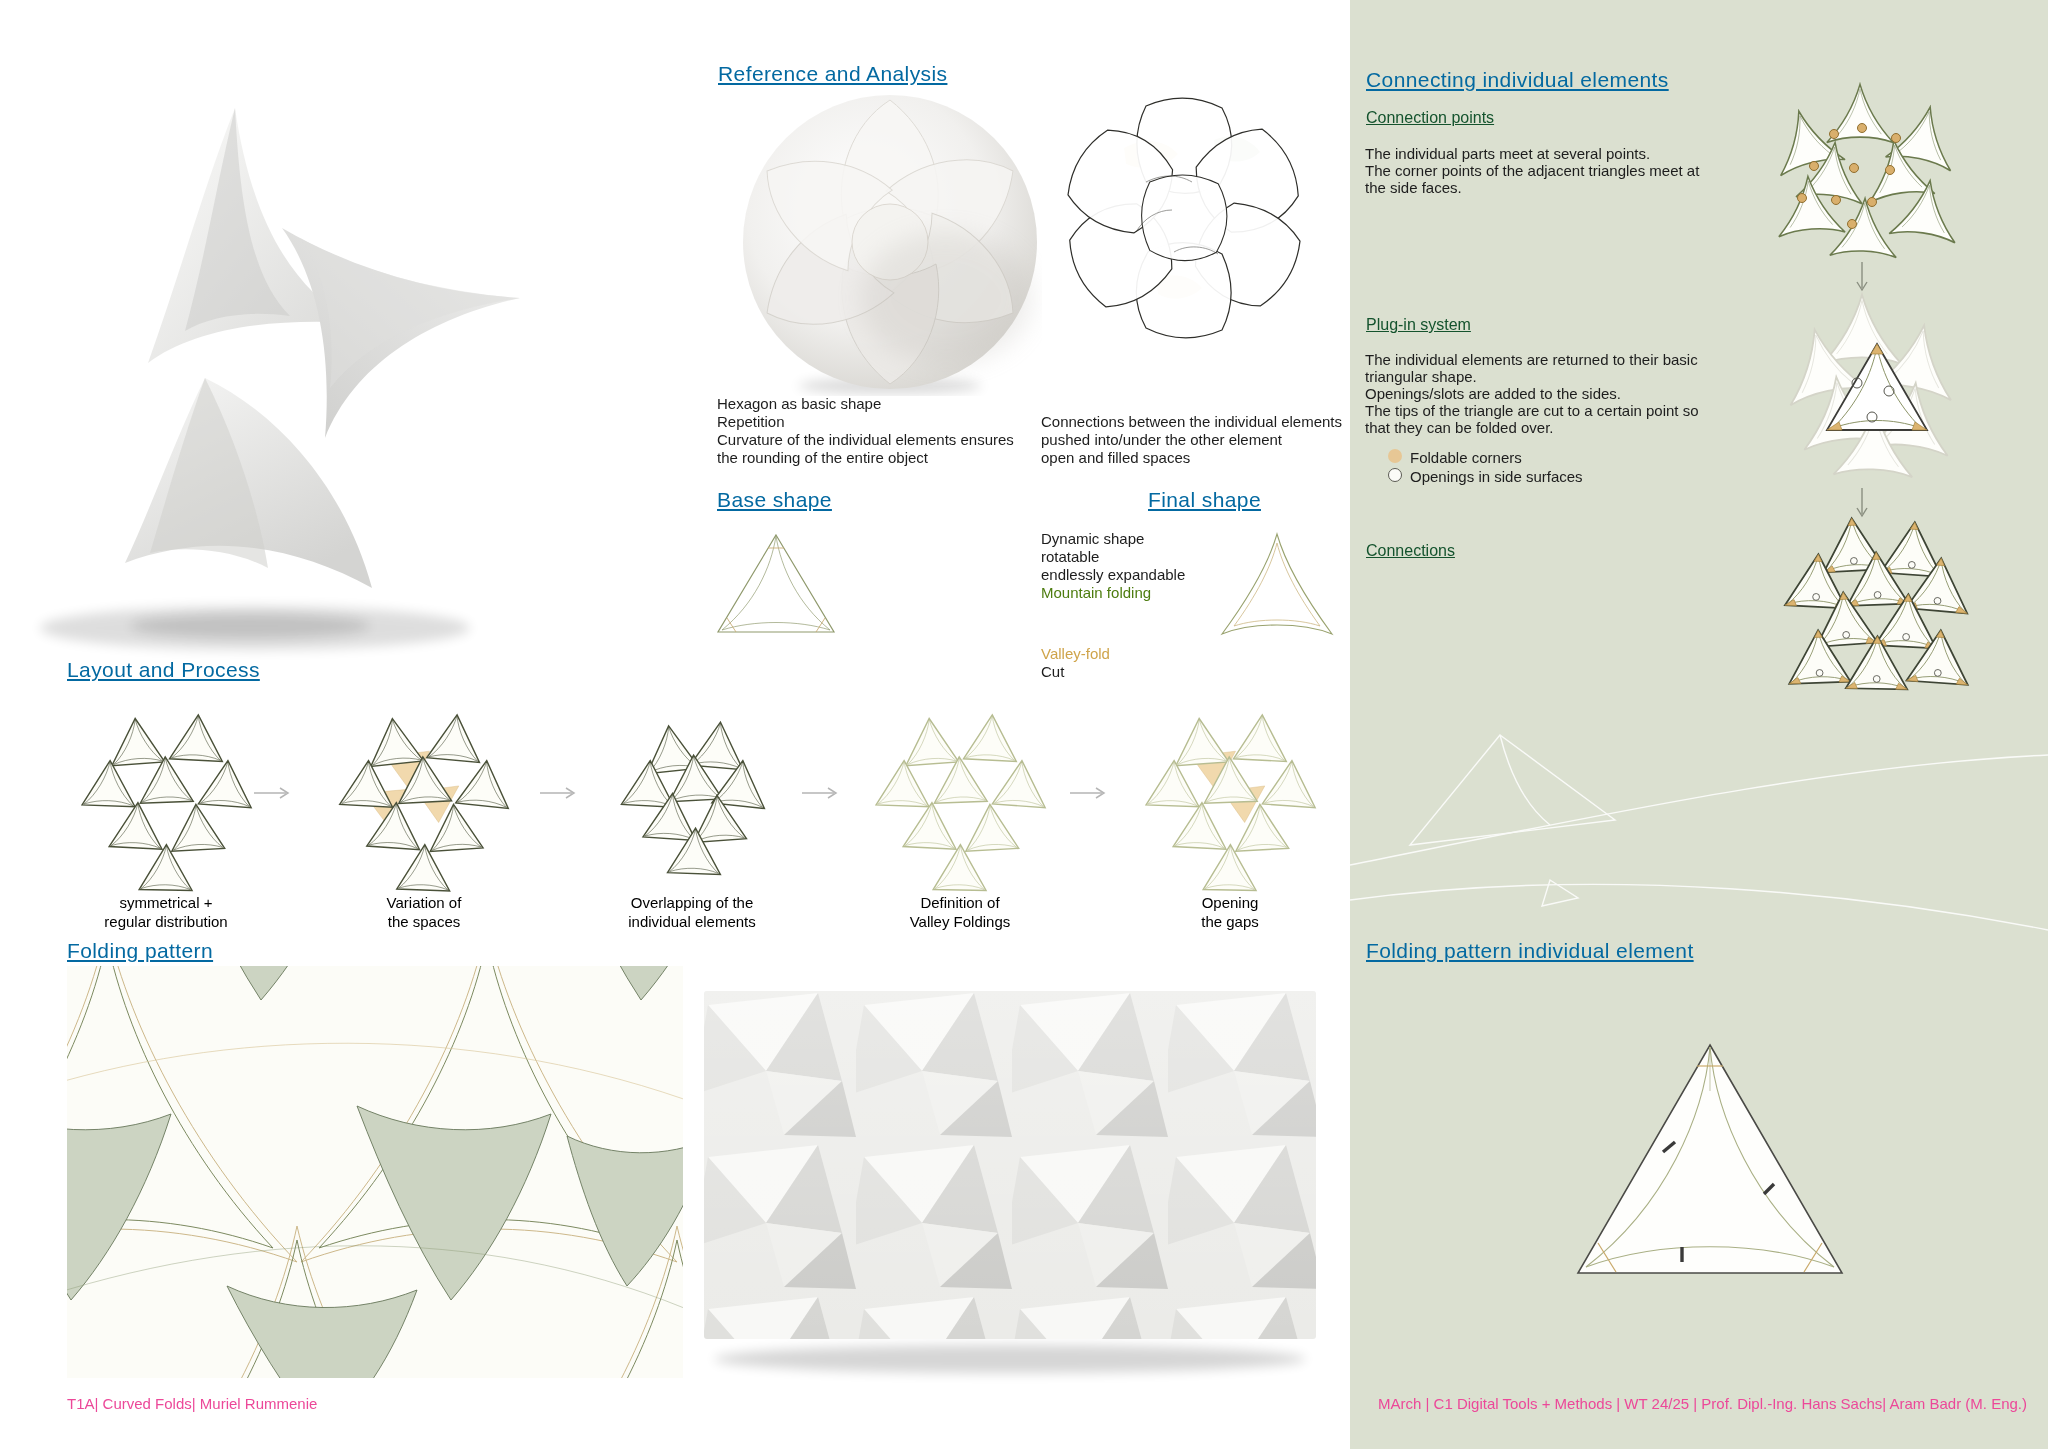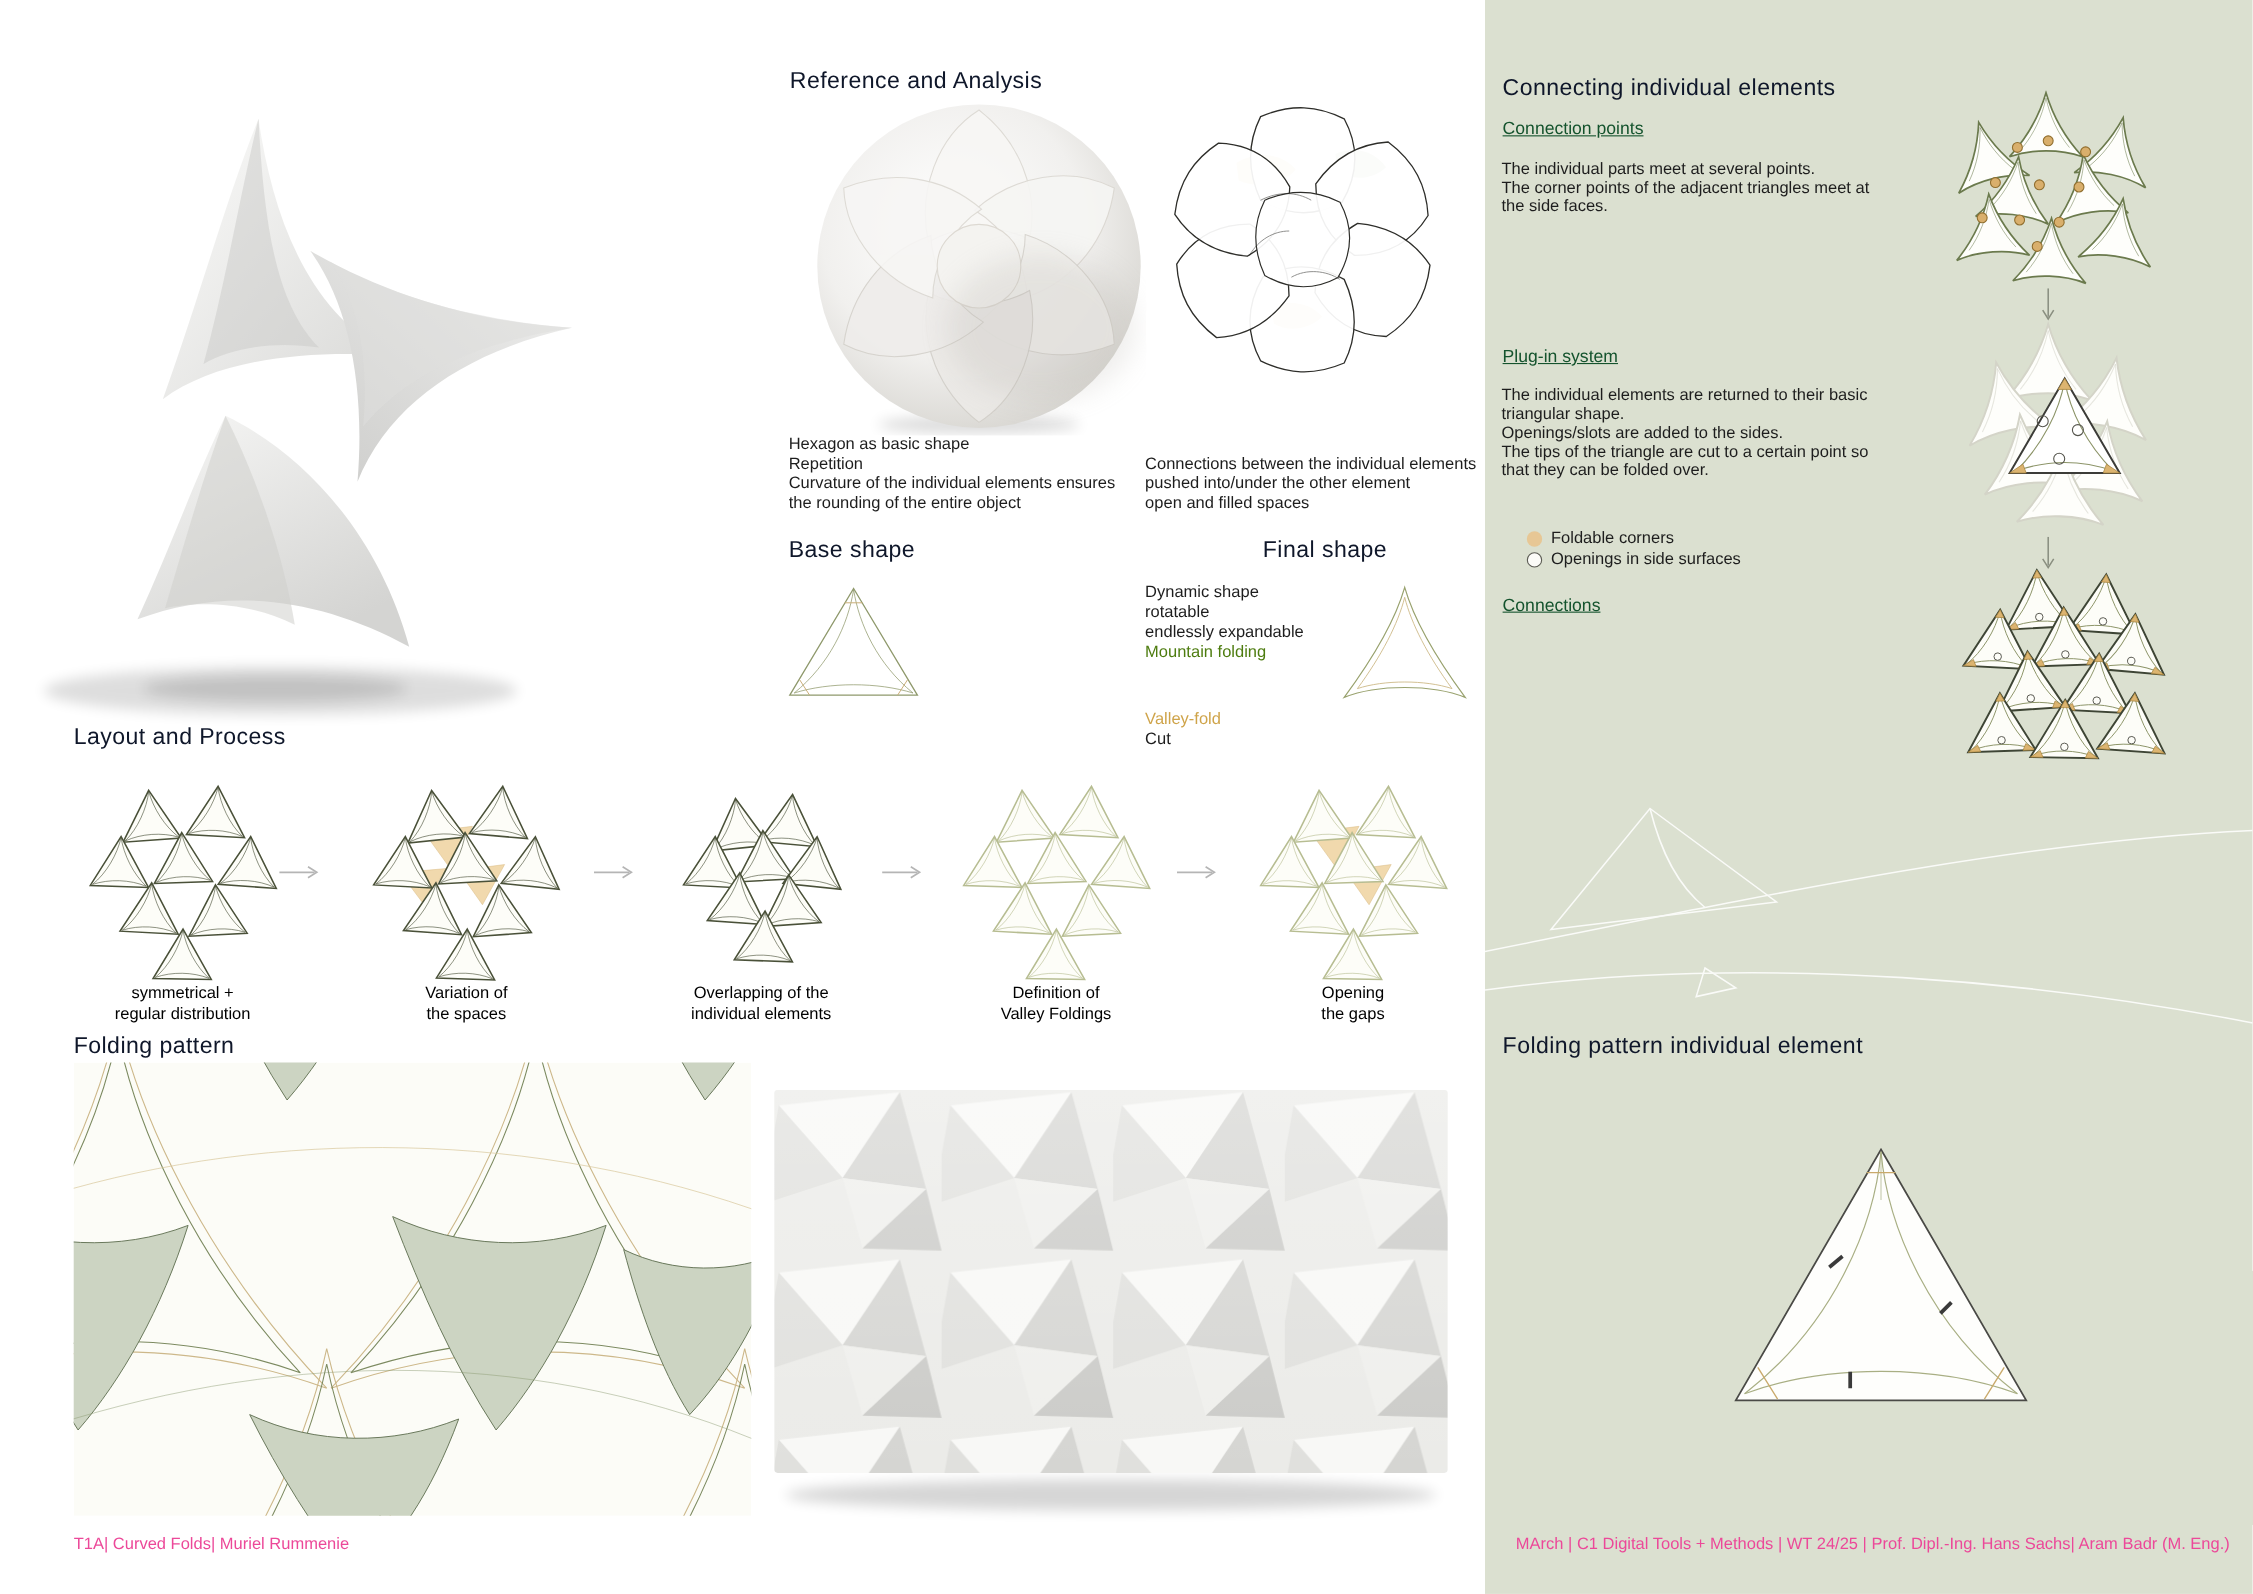--- a/index.html
+++ b/index.html
@@ -1,29 +1,29 @@
 <!DOCTYPE html>
 <html><head>
 <meta charset="utf-8">
 <style>
   html,body{margin:0;padding:0;background:#ffffff;}
   #board{position:relative;width:2048px;height:1449px;background:#ffffff;overflow:hidden;
          font-family:"Liberation Sans",sans-serif;color:#1f1f1f;}
   .abs{position:absolute;}
-  .h1{position:absolute;font-size:21px;color:#0f172a;letter-spacing:.4px;white-space:nowrap;}
+  .h1{position:absolute;font-size:21px;color:#0369a1;letter-spacing:.4px;white-space:nowrap;text-decoration:underline;}
   .h2{position:absolute;font-size:16px;color:#14532d;white-space:nowrap;text-decoration:underline;}
   .tblock{position:absolute;font-size:15px;line-height:18px;color:#1d1d1d;white-space:nowrap;}
   .tblock.rp{line-height:17px;}
   .cap{position:absolute;font-size:15px;line-height:19px;color:#000000;text-align:center;
        transform:translateX(-50%);white-space:nowrap;}
   .c-green{color:#4d7c0f;}
   .c-gold{color:#cfa44a;margin-top:43px;}
   #green-panel{position:absolute;left:1350px;top:0;width:698px;height:1449px;background:#dbe0d0;}
   .footer{position:absolute;font-size:15px;color:#ec4899;white-space:nowrap;}
-  .legend-row{position:absolute;display:flex;align-items:center;gap:8px;font-size:15px;color:#1d1d1d;margin-top:32px;}
+  .legend-row{position:absolute;display:flex;align-items:flex-start;gap:8px;font-size:15px;color:#1d1d1d;}
   .dot{width:14px;height:14px;border-radius:50%;}
   .dot.fill{background:#e7c795;}
   .dot.open{background:#fbfbf7;border:1.2px solid #5a5a52;box-sizing:border-box;}
   svg{display:block;}
 </style>
 </head>
 <body>
 
 <div id="board">
 

